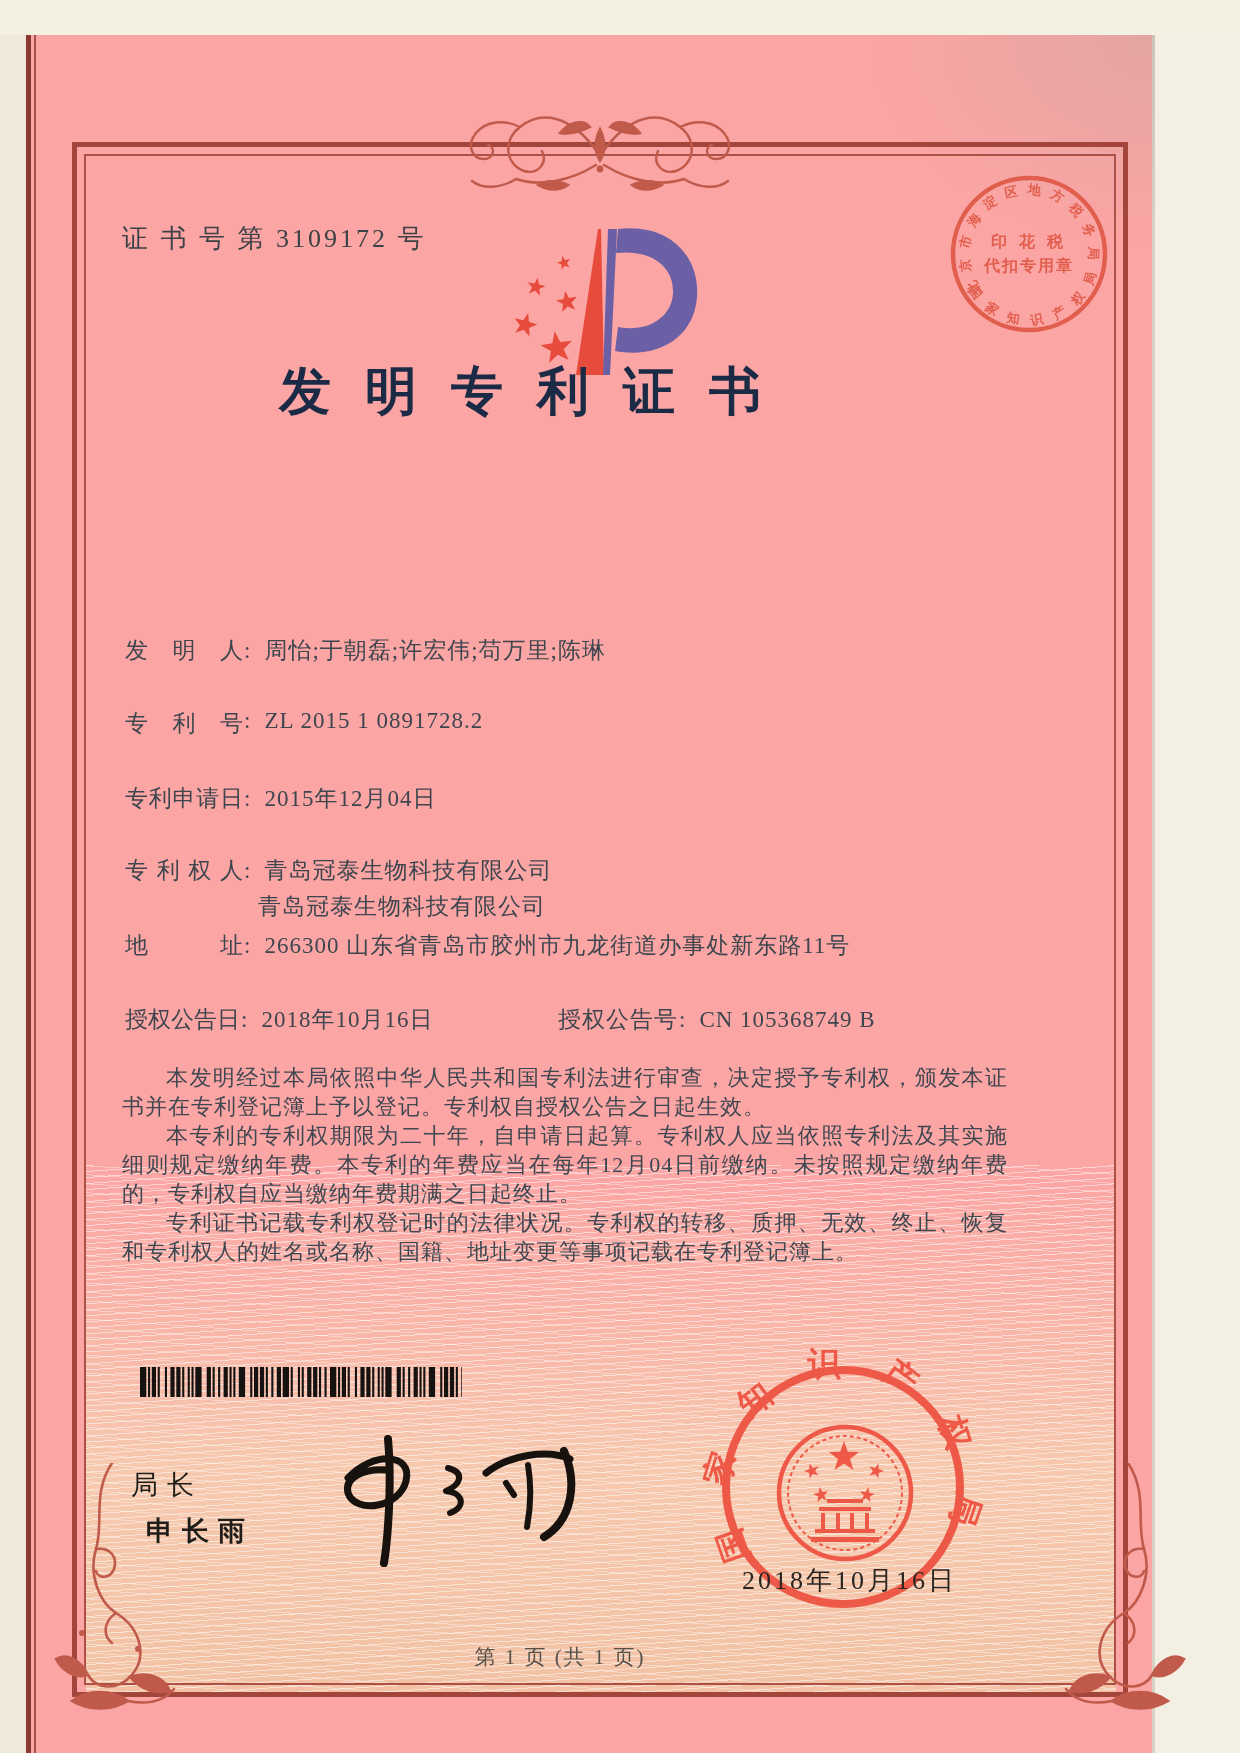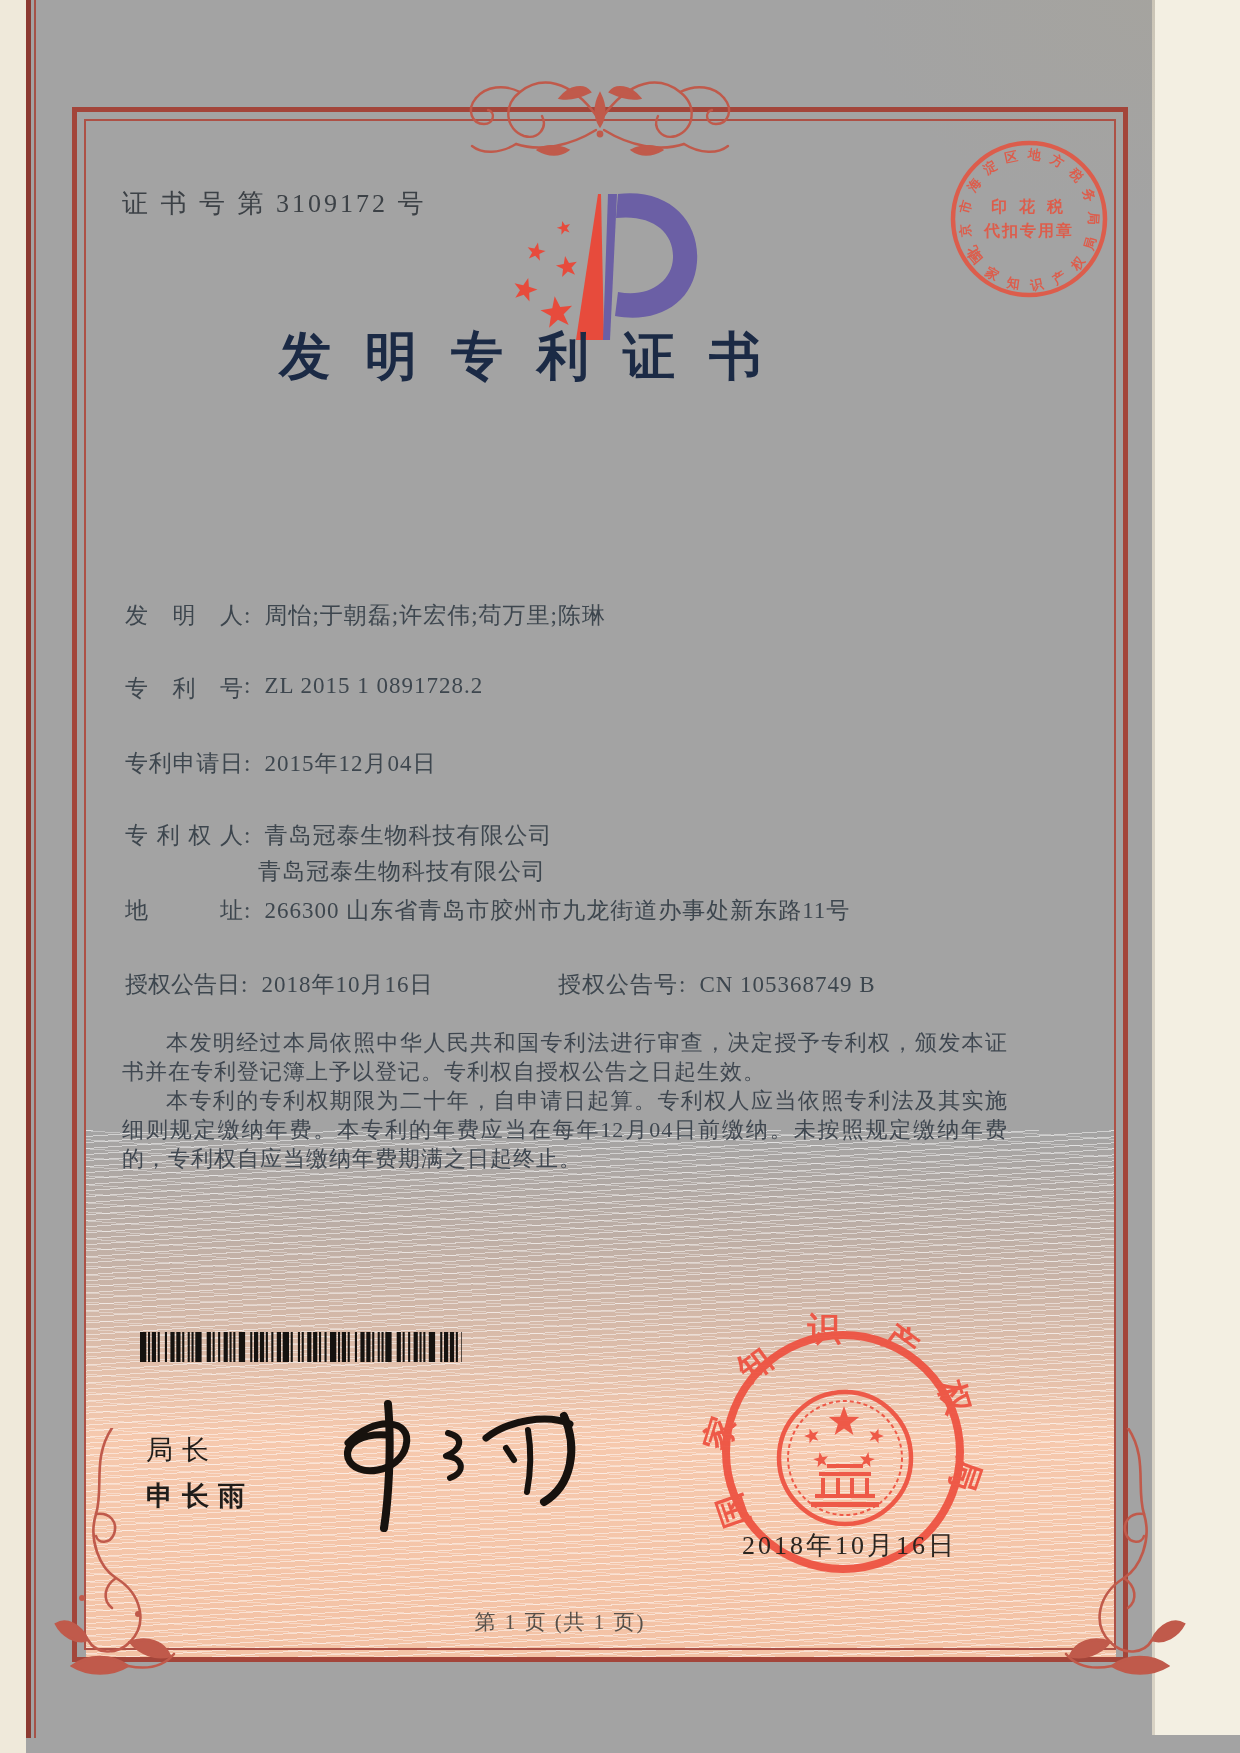--- a/index.html
+++ b/index.html
@@ -1,19 +1,19 @@
 <!DOCTYPE html>
 <html><head>
 <meta charset="utf-8">
 <style>
   html,body{margin:0;padding:0;}
   body{width:1240px;height:1753px;position:relative;overflow:hidden;
        font-family:"Liberation Serif","DejaVu Serif",serif;
        background:#f4f0e2;}
-  .page{position:absolute;inset:0;background:#a3a3a3;}
+  .page{position:absolute;inset:0;background:#fca5a5;margin-top:35px;}
   
   .spine{position:absolute;left:26px;top:0;width:5px;height:1738px;background:#8c3a31;z-index:0;}
   .spine2{position:absolute;left:34px;top:0;width:2px;height:1738px;background:#a55248;z-index:0;}
   .left-margin{position:absolute;left:0;top:0;width:26px;height:1753px;background:#efe9da;z-index:0;}
   .right-edge{position:absolute;left:1152px;top:0;width:3px;height:1735px;background:#d8d2c4;z-index:0;}
   .right-margin{position:absolute;left:1155px;top:0;width:85px;height:1735px;background:#f3efe2;z-index:0;}
   .corner-shade{position:absolute;right:85px;top:0;width:300px;height:220px;
       background:radial-gradient(ellipse at 100% 0%,rgba(170,165,150,.30),rgba(170,165,150,0) 70%);z-index:0;}
   
   .pink{position:absolute;left:86px;top:1130px;width:1030px;height:528px;z-index:1;
@@ -37,21 +37,21 @@
   .flabel{display:inline-block;width:118px;text-align:justify;text-align-last:justify;vertical-align:top;}
   .fcolon{margin-left:1px;}
   .fvalue{margin-left:14px;letter-spacing:1px;}
   .fvalue2{position:absolute;left:133px;top:36px;letter-spacing:1px;white-space:nowrap;}
   .pair2{position:absolute;left:433px;top:0;white-space:nowrap;}
   .pair2 .g-label{letter-spacing:1px;}
   .paras{position:absolute;left:122px;top:1028px;width:886px;z-index:4;}
   .paras p{margin:0;font-size:22px;line-height:29px;letter-spacing:1px;color:#3f4750;
      text-align:justify;text-indent:2em;}
   .barcode{position:absolute;left:140px;top:1332px;z-index:4;}
-  .signer-role{position:absolute;left:146px;top:1432px;font-size:27px;letter-spacing:9px;color:#1f1d1a;z-index:4;
+  .signer-role{position:absolute;left:131px;top:1432px;font-size:27px;letter-spacing:9px;color:#1f1d1a;z-index:4;
      font-family:"Liberation Sans","DejaVu Sans",sans-serif;}
   .signer-name{position:absolute;left:146px;top:1478px;font-size:27px;letter-spacing:9px;color:#1f1d1a;z-index:4;
      font-family:"Liberation Sans","DejaVu Sans",sans-serif;font-weight:bold;}
   .signature{position:absolute;left:318px;top:1388px;z-index:5;}
   .seal{position:absolute;left:693px;top:1302px;z-index:5;opacity:.93;}
   .seal-date{position:absolute;left:742px;top:1528px;font-size:26px;letter-spacing:3px;color:#2a2520;z-index:6;white-space:nowrap;}
   .tax-stamp{position:absolute;left:944px;top:134px;z-index:5;opacity:.95;}
   .footer{position:absolute;left:32px;top:1608px;width:1056px;text-align:center;
      font-size:21px;letter-spacing:2px;color:#55504a;z-index:4;}
 </style>
@@ -156,20 +156,21 @@
   <div class="frow" style="top:969px;">
     <span class="g-label">授权公告日</span><span class="fcolon">:</span><span class="fvalue">2018年10月16日</span>
     <span class="pair2">
       <span class="g-label">授权公告号</span><span class="fcolon">:</span><span class="fvalue">CN 105368749 B</span>
     </span>
   </div>
 
   <div class="paras">
     <p>本发明经过本局依照中华人民共和国专利法进行审查，决定授予专利权，颁发本证书并在专利登记簿上予以登记。专利权自授权公告之日起生效。</p>
     <p>本专利的专利权期限为二十年，自申请日起算。专利权人应当依照专利法及其实施细则规定缴纳年费。本专利的年费应当在每年12月04日前缴纳。未按照规定缴纳年费的，专利权自应当缴纳年费期满之日起终止。</p>
+    <p>专利证书记载专利权登记时的法律状况。专利权的转移、质押、无效、终止、恢复和专利权人的姓名或名称、国籍、地址变更等事项记载在专利登记簿上。</p>
   </div>
 
   <svg class="barcode" width="326" height="30">
       <rect x="0" y="0" width="6.300000000000001" height="30" fill="#15120f"></rect>
       <rect x="8" y="0" width="2.1" height="30" fill="#15120f"></rect>
       <rect x="11.8" y="0" width="4.2" height="30" fill="#15120f"></rect>
       <rect x="17.700000000000003" y="0" width="2.1" height="30" fill="#15120f"></rect>
       <rect x="24.900000000000002" y="0" width="2.1" height="30" fill="#15120f"></rect>
       <rect x="30.400000000000002" y="0" width="4.2" height="30" fill="#15120f"></rect>
       <rect x="36.300000000000004" y="0" width="4.2" height="30" fill="#15120f"></rect>

